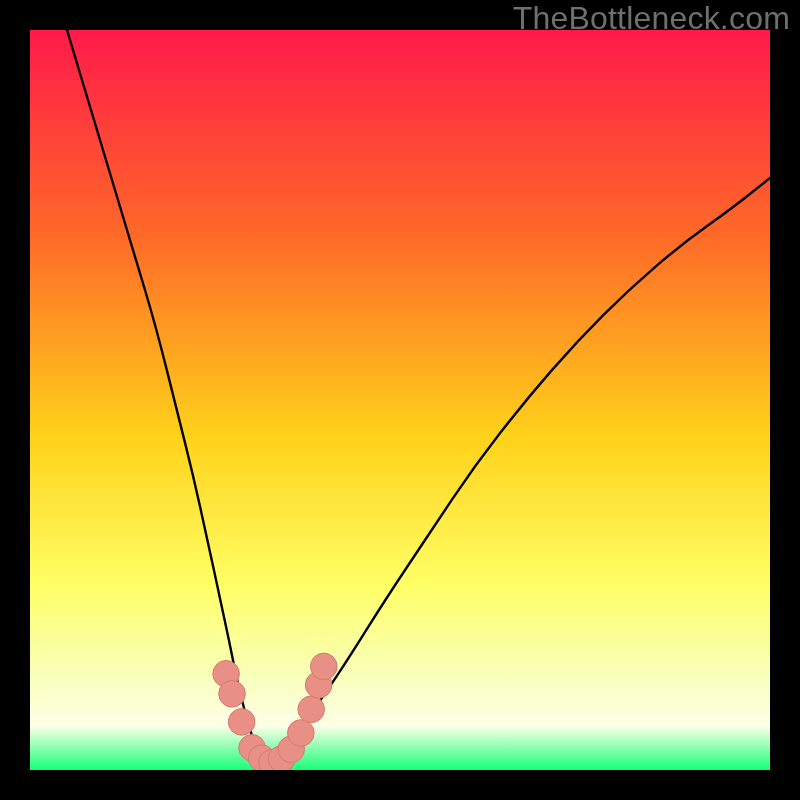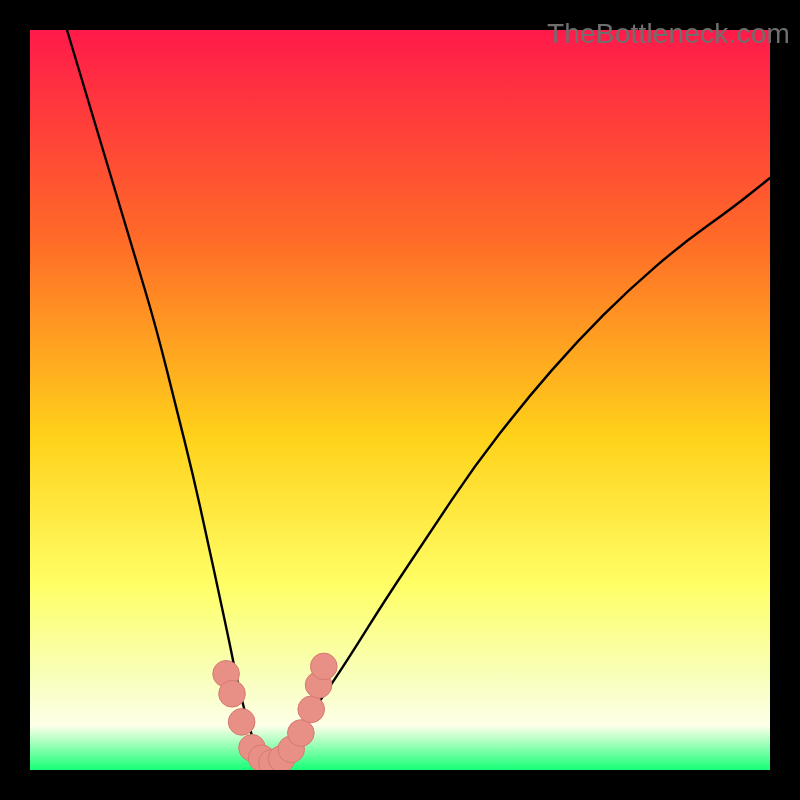--- a/index.html
+++ b/index.html
@@ -19,24 +19,24 @@
   .plot {
     position: absolute;
     left: 30px;
     top: 30px;
     width: 740px;
     height: 740px;
     overflow: hidden;
   }
   .watermark {
     position: absolute;
-    top: 18px;
+    top: 0;
     right: 10px;
     color: #6f6f6f;
-    font-size: 28px;
+    font-size: 32px;
     font-weight: 500;
     letter-spacing: 0.2px;
     z-index: 5;
   }
   svg { display: block; }
 </style>
 </head>
 <body>
 
 <div class="frame">

